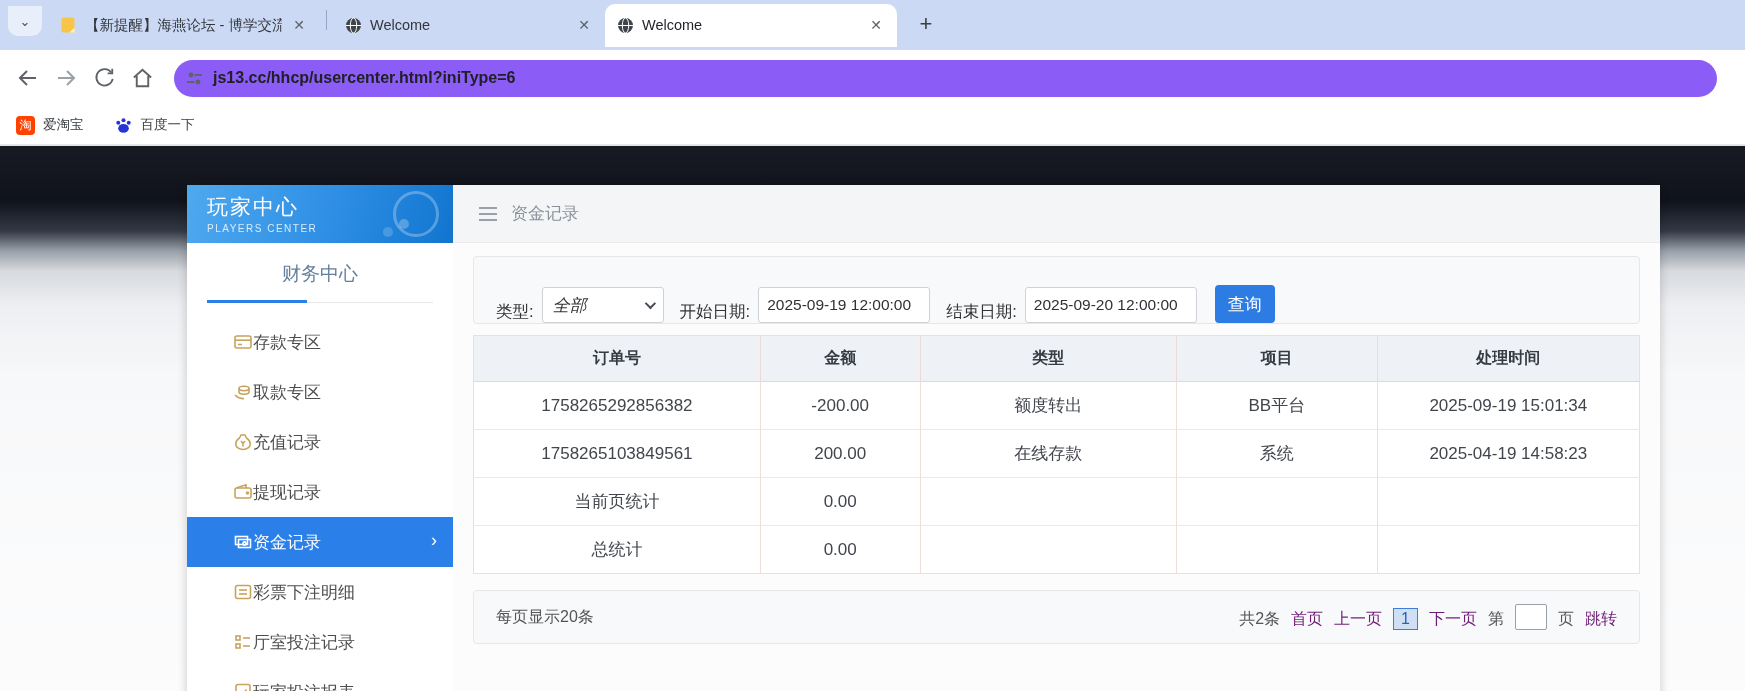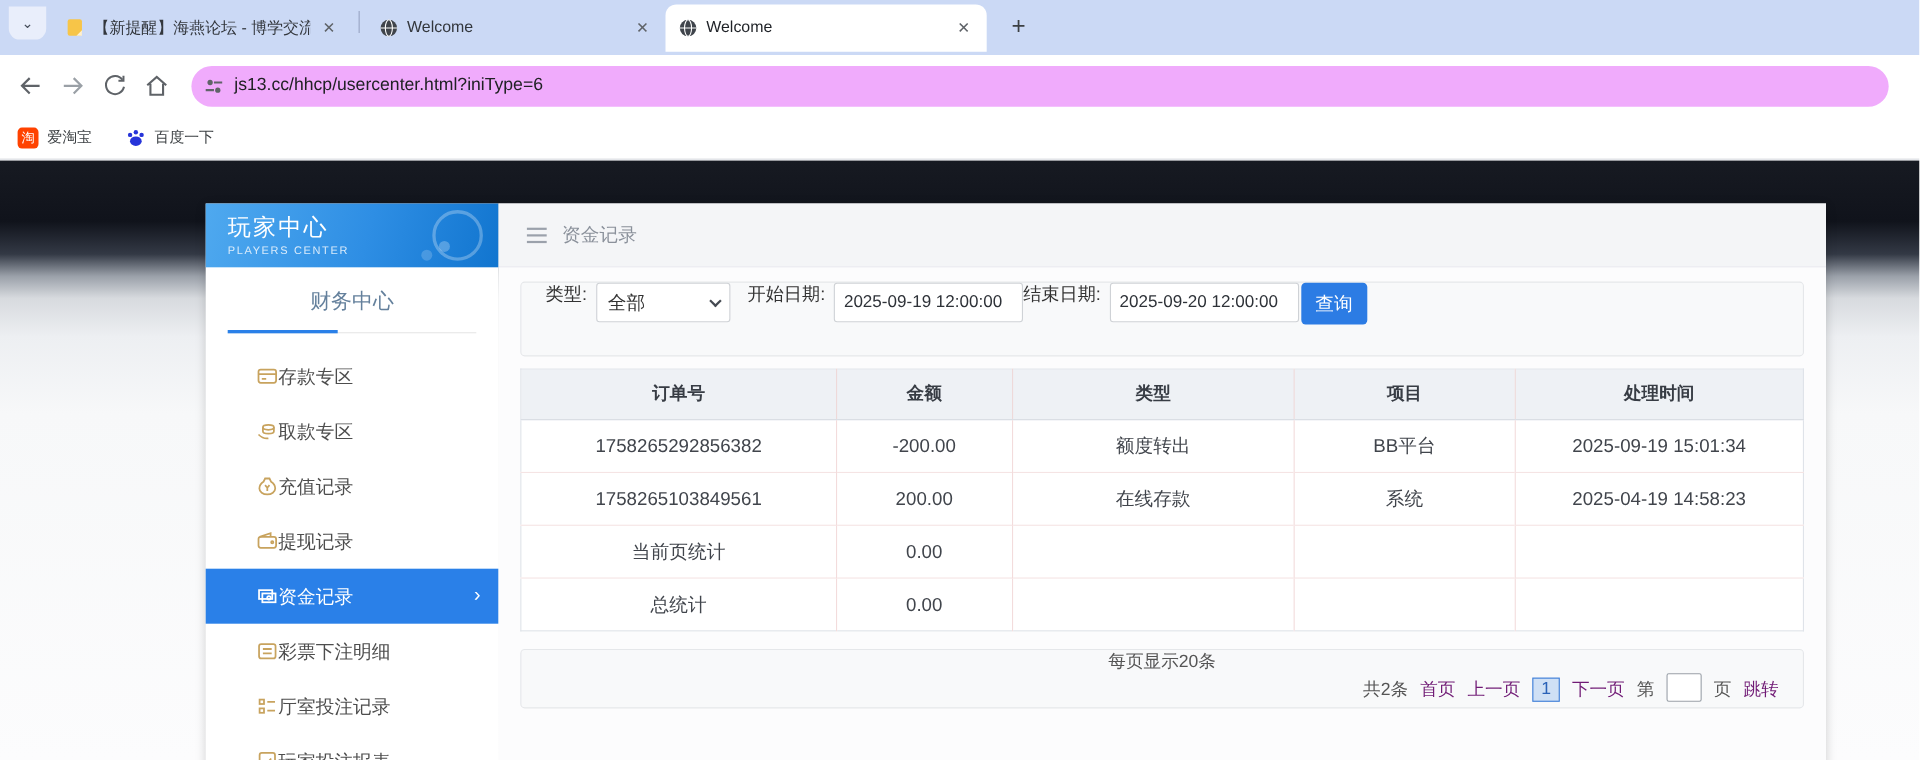--- a/index.html
+++ b/index.html
@@ -15,22 +15,22 @@
   .tab.active { width:292px; height:43px; background:#fff; border-radius:10px 10px 0 0; }
   .tab-title { flex:1; font-size:14.5px; color:#33373d; white-space:nowrap; overflow:hidden; }
   .tab.active .tab-title { color:#1f2227; }
   .tab-close { color:#5f6368; font-size:14px; width:18px; height:18px; line-height:18px; text-align:center; border-radius:50%; }
   .tab-sep { width:1px; height:20px; background:#97a4c4; margin:0 6px 10px 6px; }
   .newtab { font-size:22px; color:#3c4043; margin:0 0 12px 16px; width:26px; height:26px; line-height:24px; text-align:center; border-radius:50%; }
   .favicon { width:17px; height:17px; flex-shrink:0; }
 
   .navbar { height:56px; background:#fff; display:flex; align-items:center; padding:0 12px; }
   .nav-ico { width:32px; height:32px; display:flex; align-items:center; justify-content:center; border-radius:50%; margin-right:6px; }
-  .omnibox { flex:1; height:37px; background:#f0abfc; border-radius:19px; margin:0 16px 0 10px;
-    display:flex; align-items:center; padding:0 6px 0 12px; gap:10px; }
+  .omnibox { flex:1; height:37px; background:#8b5cf6; border-radius:19px; margin:0 16px 0 10px;
+    display:flex; align-items:center; padding:0 6px 0 12px; gap:10px;font-weight:bold; }
   .url { font-size:16px; color:#202124; }
 
   .bookmarks { height:40px; background:#fff; display:flex; align-items:center; padding:0 16px; gap:30px;
     border-bottom:2px solid #e4e6ea; }
   .bm { display:flex; align-items:center; gap:8px; font-size:13.5px; color:#3c4043; }
   .tb-ico { width:19px; height:19px; border-radius:4px; background:#ff4200; color:#fff; font-size:12px;
     display:flex; align-items:center; justify-content:center; }
 
   
   .page { position:relative; height:545px; overflow:hidden;
@@ -61,42 +61,42 @@
   .menu-arrow { position:absolute; right:16px; top:13px; font-size:18px; color:#fff; }
 
   
   .content { flex:1; background:#fcfcfd; display:flex; flex-direction:column; }
   .content-head { height:58px; background:#f4f5f7; border-bottom:1px solid #ececf0;
     display:flex; align-items:center; padding-left:26px; gap:14px; color:#8b919b; font-size:17px; flex-shrink:0; }
   .bars { width:18px; height:2px; background:#9ba1ab; box-shadow:0 6px 0 #9ba1ab,0 12px 0 #9ba1ab; margin-top:-12px; }
   .content-body { padding:13px 20px 0; }
 
   .filter-bar { border:1px solid #e5e7ea; background:#f8f9fa; border-radius:4px; height:68px;
-    display:flex; align-items:flex-start; padding:0 22px; font-size:16.5px; color:#333; }
+    display:flex; align-items:flex-end; padding:0 22px; font-size:16.5px; color:#333; }
   .flabel { margin-right:8px; }
   .select { width:122px; height:36px; background:#fff; border:1px solid #cfd2d6; border-radius:3px;
-    display:flex; align-items:center; justify-content:space-between; padding:0 10px; margin-right:16px; font-size:17px; }
+    display:flex; align-items:center; justify-content:space-between; padding:0 10px; margin-right:16px; font-size:17px;font-style:italic; }
   .chev { width:8px; height:8px; border-right:2px solid #454a52; border-bottom:2px solid #454a52;
     transform:rotate(45deg) translateY(-2px); }
   .dinput { width:172px; height:36px; background:#fff; border:1px solid #cfd2d6; border-radius:3px;
-    padding:0 8px; font-size:15.5px; color:#2e3238; font-family:"Liberation Sans","DejaVu Sans",sans-serif; }
+    padding:0 8px; font-size:15.5px; color:#2e3238; margin-right:16px; font-family:"Liberation Sans","DejaVu Sans",sans-serif; }
   .btn-query { width:60px; height:38px; background:#2c7ce4; border:none; border-radius:4px; color:#fff;
     font-size:17px; cursor:pointer; margin-left:2px; }
 
   table.grid { margin-top:11px; width:100%; border-collapse:collapse; background:#fff; border:1px solid #dfe3e9; }
   table.grid th { height:46px; background:#eef1f5; font-size:16px; font-weight:bold; color:#373c44;
     border-bottom:1px solid #d7dce3; border-left:1px solid #eed9d9; }
   table.grid th:first-child { border-left:none; }
   table.grid td { height:48px; text-align:center; font-size:17px; color:#41454c;
     border-top:1px solid #f5e4e4; border-left:1px solid #f3dcdc; }
   table.grid td:first-child { border-left:none; }
   .c1{width:24.6%} .c2{width:13.7%} .c3{width:22%} .c4{width:17.2%} .c5{width:22.5%}
 
   .pager { margin-top:16px; border:1px solid #e5e7ea; background:#f8f9fa; border-radius:4px; height:54px;
-    display:flex; align-items:center; padding:0 22px; font-size:16px; color:#555;flex-direction:column; }
+    display:flex; align-items:center; padding:0 22px; font-size:16px; color:#555; }
   .pager-right { margin-left:auto; display:flex; align-items:flex-end; gap:11px; }
   .plink { color:#701a75; cursor:pointer; }
   .pcurrent { border:1px solid #3e7ed8; background:#cfe0f5; color:#2a62b8; padding:1px 7px; }
   .pjump-input { width:32px; height:26px; border:1px solid #9aa0a8; border-radius:2px; background:#fff; }
 </style>
 </head>
 <body>
 
 <div class="tabbar">
   <div class="win-chevron">⌄</div>

